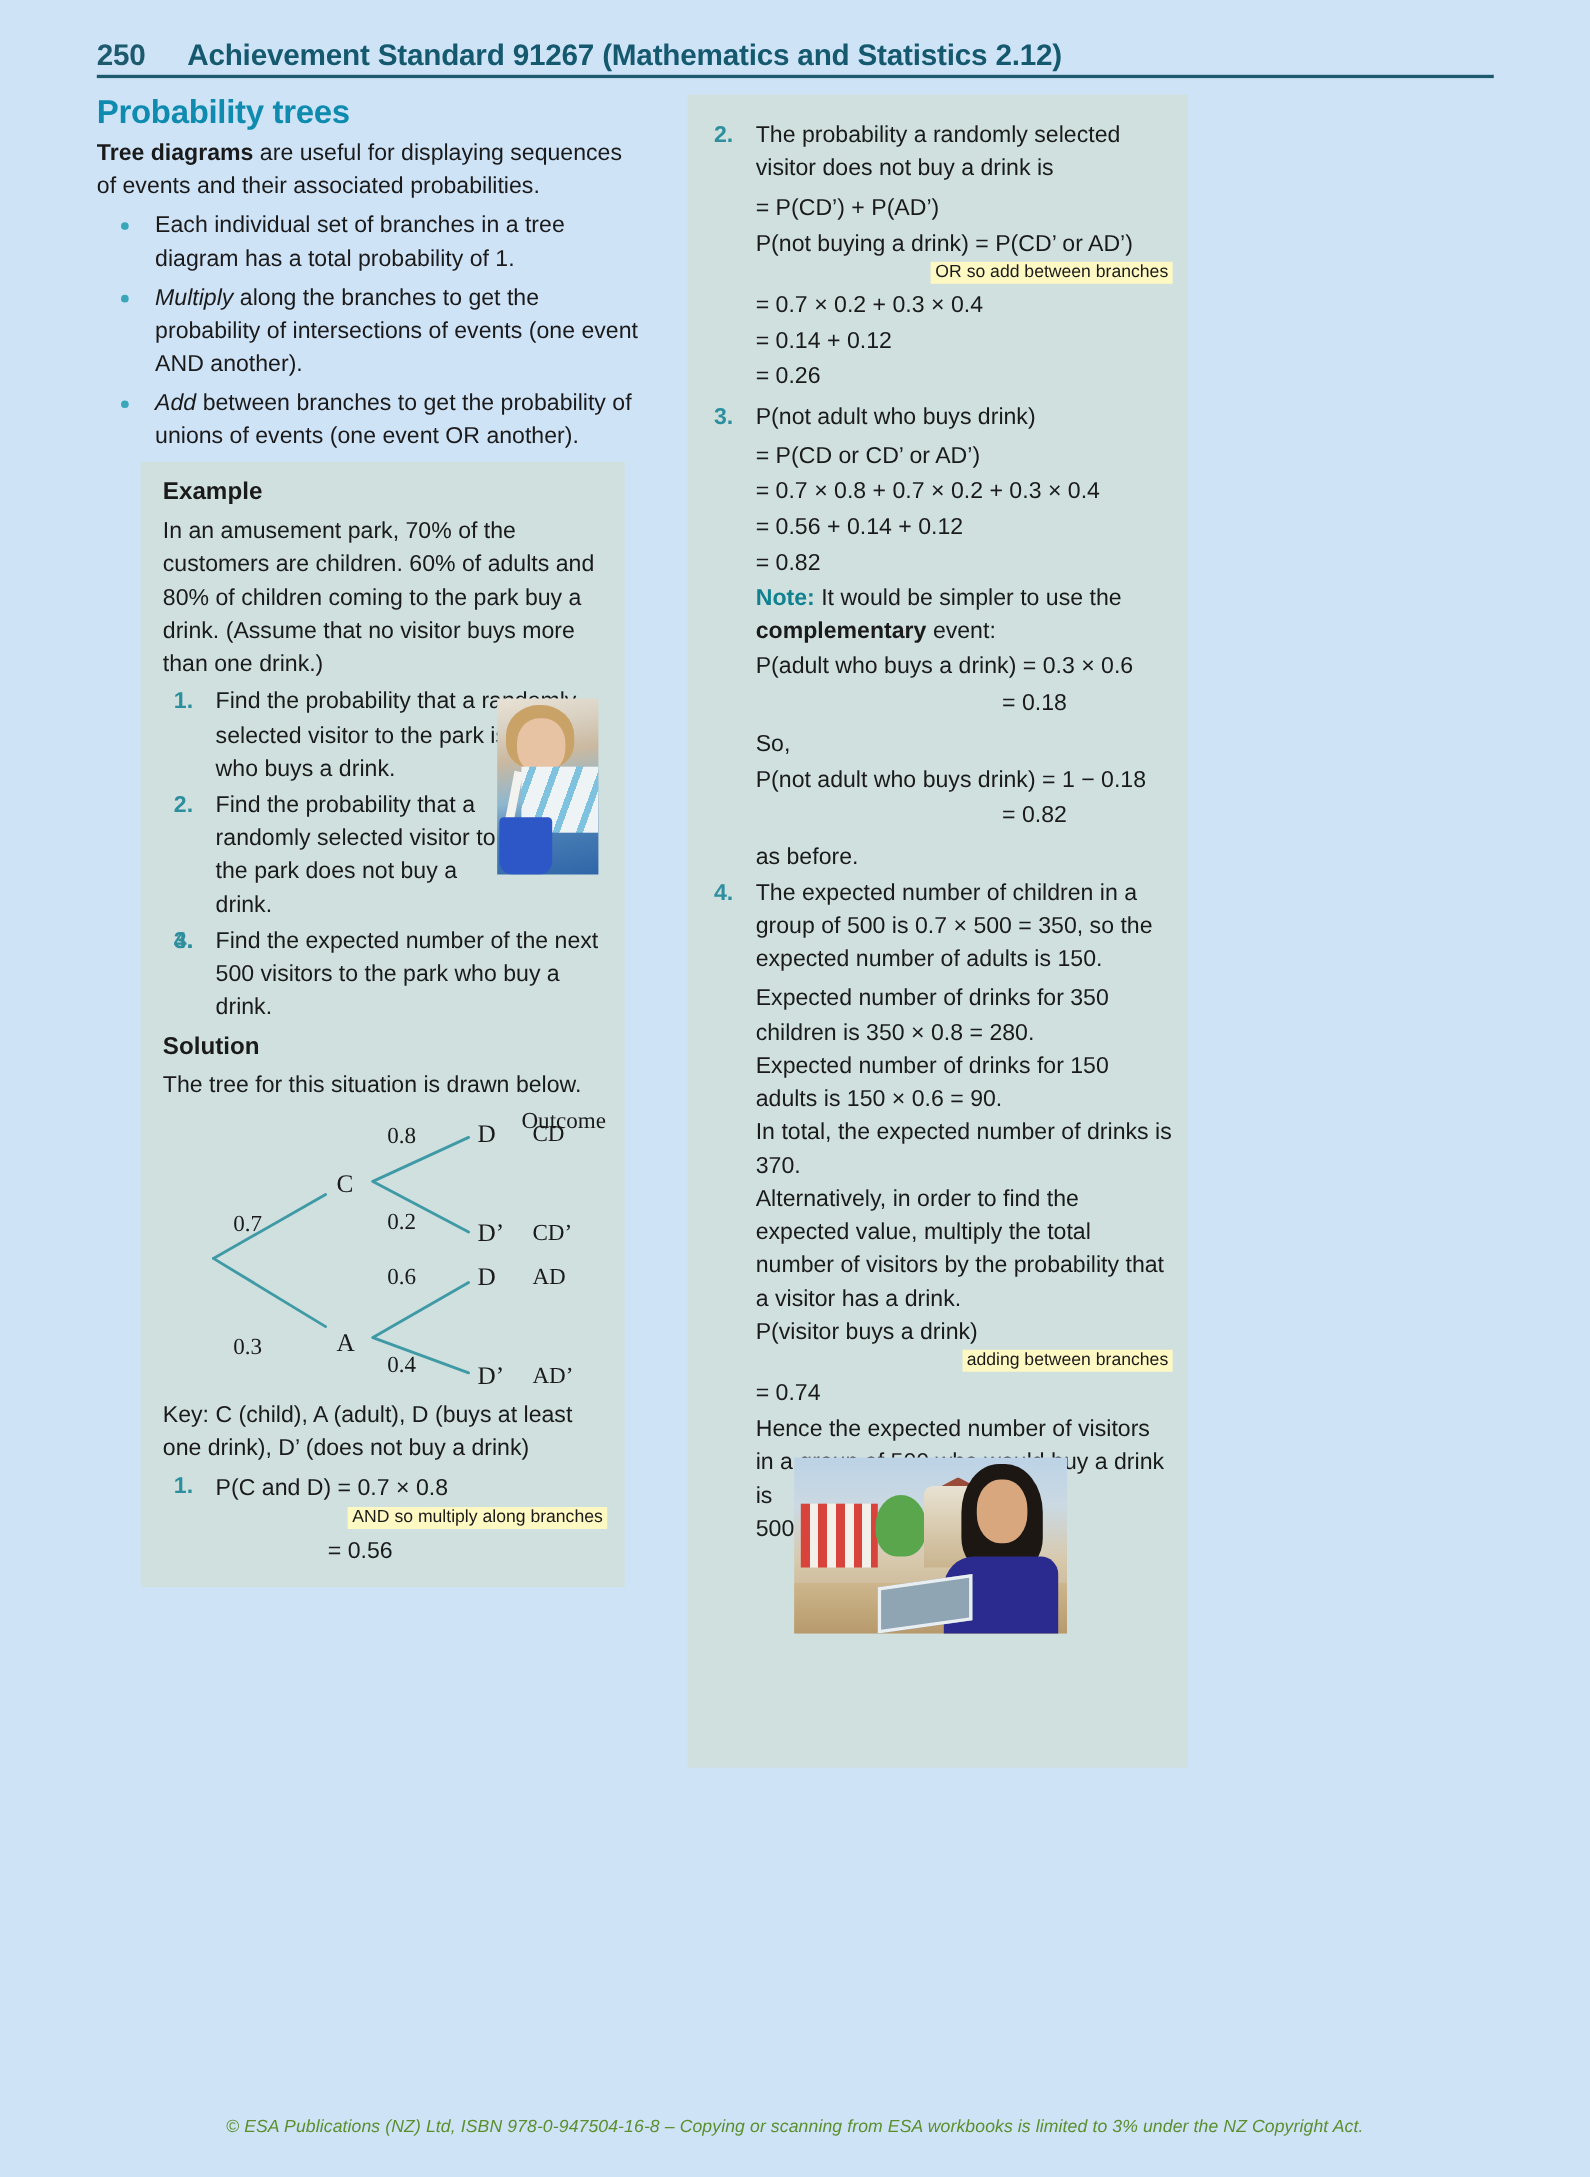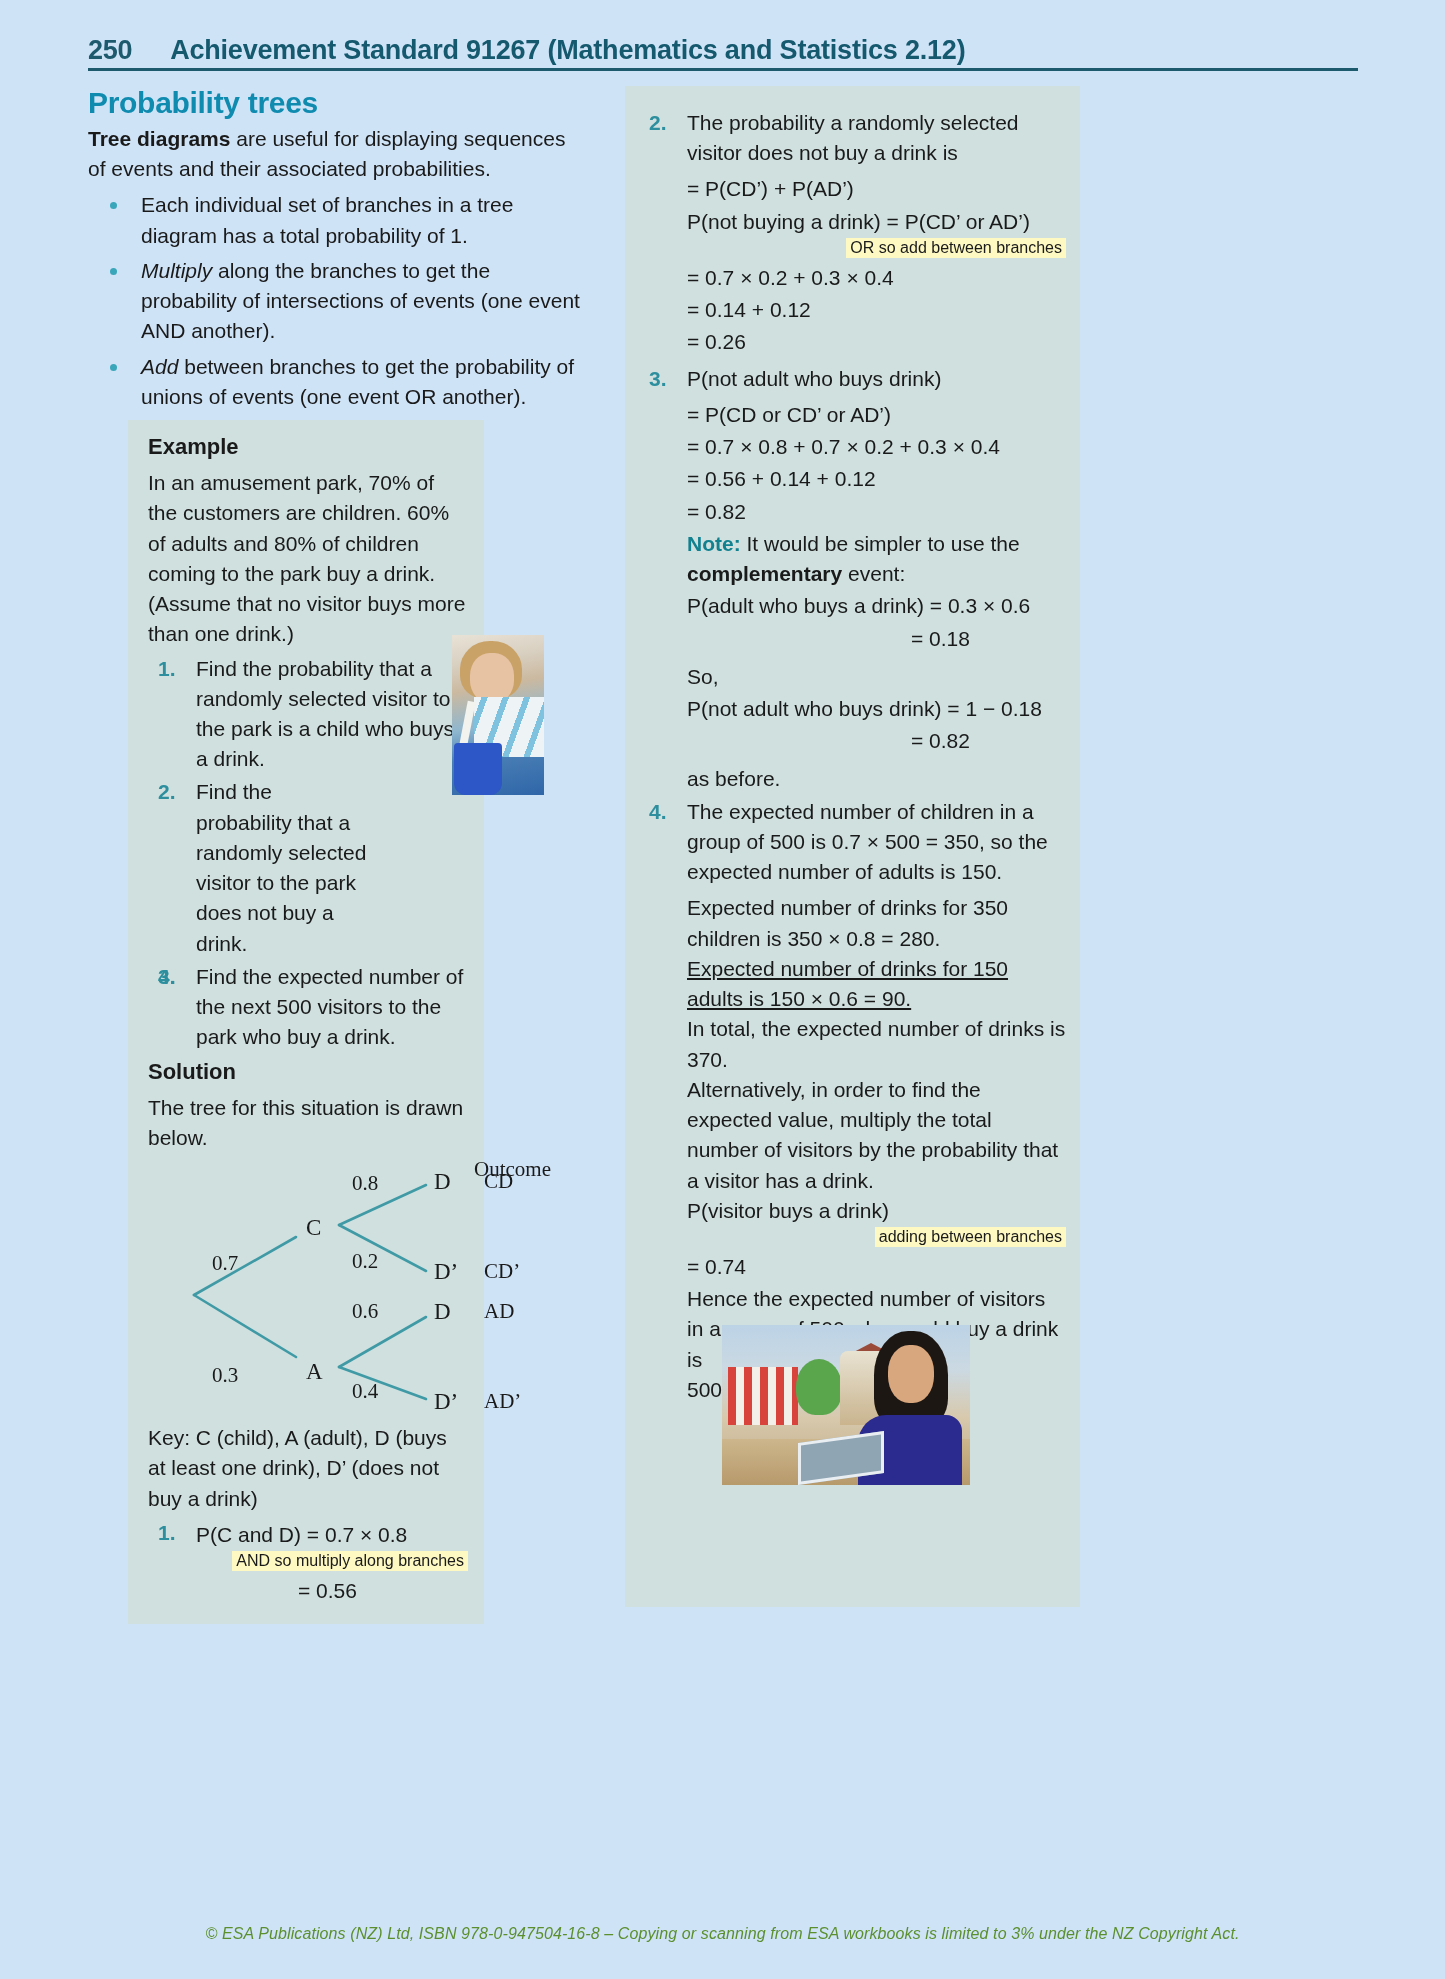--- a/index.html
+++ b/index.html
@@ -44,21 +44,21 @@
   }
   ul.bullets li::before {
     content:""; position:absolute; left:22px; top:12px;
     width:7px; height:7px; border-radius:50%; background:#3aa6b9;
   }
 
   
   .panel {
     background:#cfe0df; padding:14px 16px 16px 20px;
   }
-  #example-panel { margin-top:8px; width:356px; margin-left:40px; }
+  #example-panel { margin-top:8px; width:440px; margin-left:40px; }
   #right-panel  { width:455px; padding:18px 14px 20px 14px; }
 
   .panel h2 { font-size:22px; font-weight:bold; margin:0 0 8px 0; }
   .panel p  { font-size:21px; line-height:1.44; margin:0 0 2px 0; }
 
   
   ol.numlist { list-style:none; margin:4px 0 6px 0; padding:0; }
   ol.numlist > li {
     position:relative; padding-left:48px; font-size:21px; line-height:1.44;
     margin-bottom:3px;
@@ -317,21 +317,21 @@
     <p class="mathline" style="padding-left:272px;">=  0.82</p>
     <p class="mathline" style="padding-left:48px; margin-top:8px;">as before.</p>
 
     <ol class="numlist" style="margin-top:2px;">
       <li>
         <span class="num">4.</span>
         <span>The expected number of children in a group of 500 is 0.7 × 500 = 350, so the expected number of adults is 150.</span>
       </li>
     </ol>
     <p style="padding-left:48px; font-size:21px; line-height:1.44; margin:0;">Expected number of drinks for 350 children is 350 × 0.8 = 280.</p>
-    <p style="padding-left:48px; font-size:21px; line-height:1.44; margin:0;text-decoration:underline;">Expected number of drinks for 150 adults is 150 × 0.6 = 90.</p>
+    <p style="padding-left:48px; font-size:21px; line-height:1.44; margin:0;">Expected number of drinks for 150 adults is 150 × 0.6 = 90.</p>
     <p style="padding-left:48px; font-size:21px; line-height:1.44; margin:0;">In total, the expected number of drinks is 370.</p>
     <p style="padding-left:48px; font-size:21px; line-height:1.44; margin:0;">Alternatively, in order to find the expected value, multiply the total number of visitors by the probability that a visitor has a drink.</p>
 
     <p class="mathline" style="padding-left:48px;">P(visitor buys a drink)</p>
     <div class="hl-row">
       <span class="hl">adding between branches</span>
     </div>
     <p class="mathline" style="padding-left:48px;">=  0.74</p>
     <p style="padding-left:48px; font-size:21px; line-height:1.44; margin:0;">Hence the expected number of visitors in a group of 500 who would buy a drink is</p>
     <p class="mathline" style="padding-left:48px;">500 × 0.74 = 370.</p>

